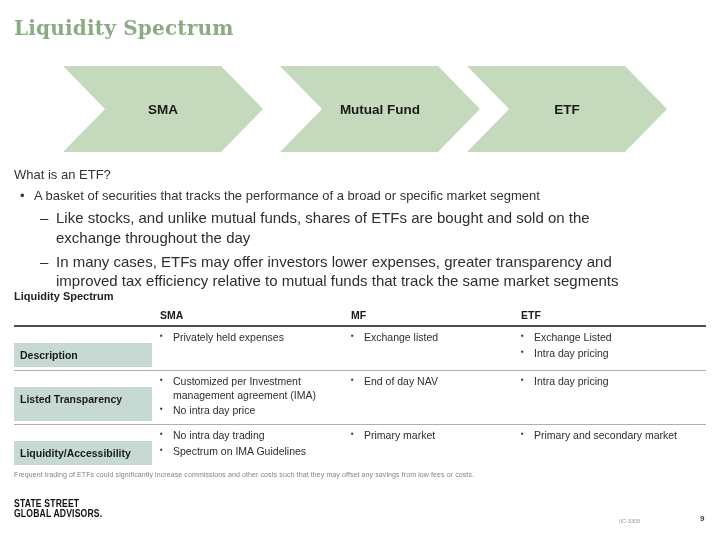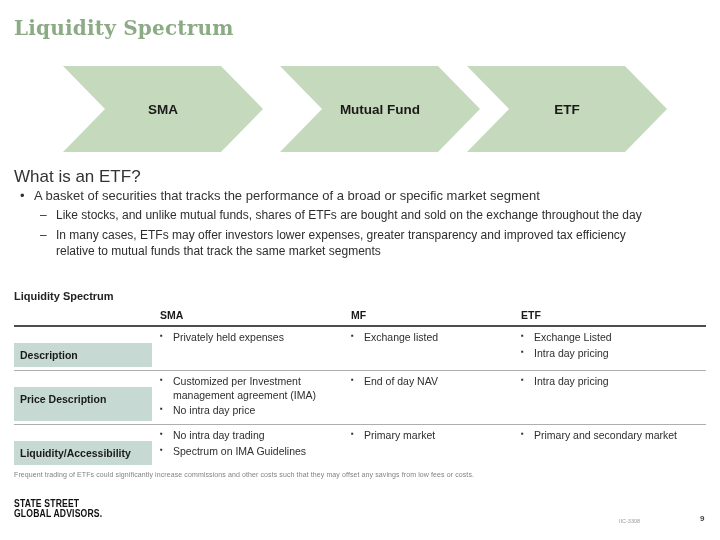--- a/index.html
+++ b/index.html
@@ -23,26 +23,26 @@
     background:#c5dabc;
     clip-path:polygon(0% 0%, 158px 0%, 200px 50%, 158px 100%, 0% 100%, 42px 50%);
     display:flex; align-items:center; justify-content:center;
   }
   .chevron-1 { left:63px; }
   .chevron-2 { left:280px; }
   .chevron-3 { left:467px; }
   .chevron-label { font-size:13.5px; font-weight:bold; color:#1a1a1a; }
 
   
-  .etf-heading { position:absolute; left:14px; top:167px; font-size:17px; color:#333333; }
+  .etf-heading { position:absolute; left:14px; top:167px; font-size:13px; color:#333333; }
   .main-bullet { position:absolute; left:20px; top:188px; font-size:13px; color:#333333; display:flex; }
   .main-bullet .dot { width:14px; flex:0 0 14px; }
   .sub-bullets {
     position:absolute; left:40px; top:208px; margin:0; padding:0; list-style:none;
-    font-size:12px; line-height:1.32; color:#2e2e2e; max-width:610px;
+    font-size:15px; line-height:1.32; color:#2e2e2e; max-width:610px;
   }
   .sub-bullets li { position:relative; padding-left:16px; margin-bottom:4px; }
   .sub-bullets li::before { content:"\2013"; position:absolute; left:0; top:0; }
 
   
   .table-title { position:absolute; left:14px; top:290px; font-size:11px; font-weight:bold; color:#222222; }
   .spectrum-table { position:absolute; left:14px; top:306px; width:692px; font-size:10.5px; }
   .trow { display:grid; grid-template-columns:138px 191px 170px 193px; }
   .thead { border-bottom:2px solid #4d4d4d; }
   .thead .th { font-weight:bold; padding:3px 0 4px 8px; color:#1a1a1a; }
@@ -127,21 +127,21 @@
         </div>
       <div class="cell">
           <ul>
             <li>Exchange Listed</li>
             <li>Intra day pricing</li>
           </ul>
         </div>
     </div>
 
     <div class="trow tbody-row">
-      <div class="cell-label">Price Description</div>
+      <div class="cell-label">Listed Transparency</div>
       <div class="cell">
           <ul>
             <li>Customized per Investment management agreement (IMA)</li>
             <li>No intra day price</li>
           </ul>
         </div>
       <div class="cell">
           <ul>
             <li>End of day NAV</li>
           </ul>

